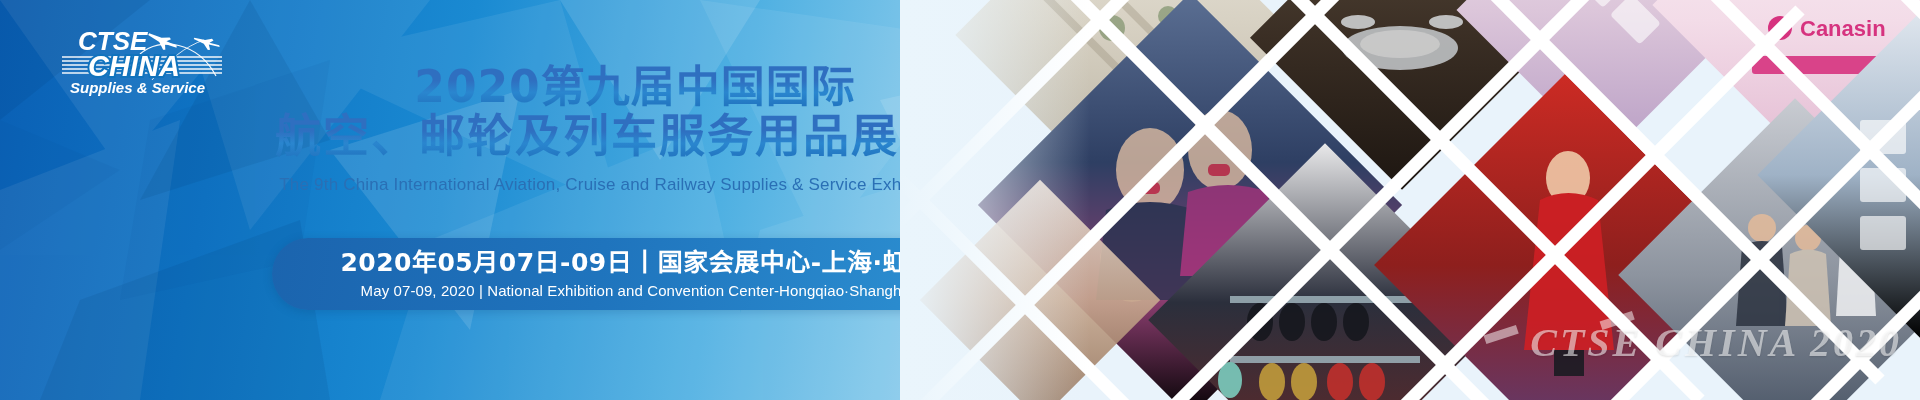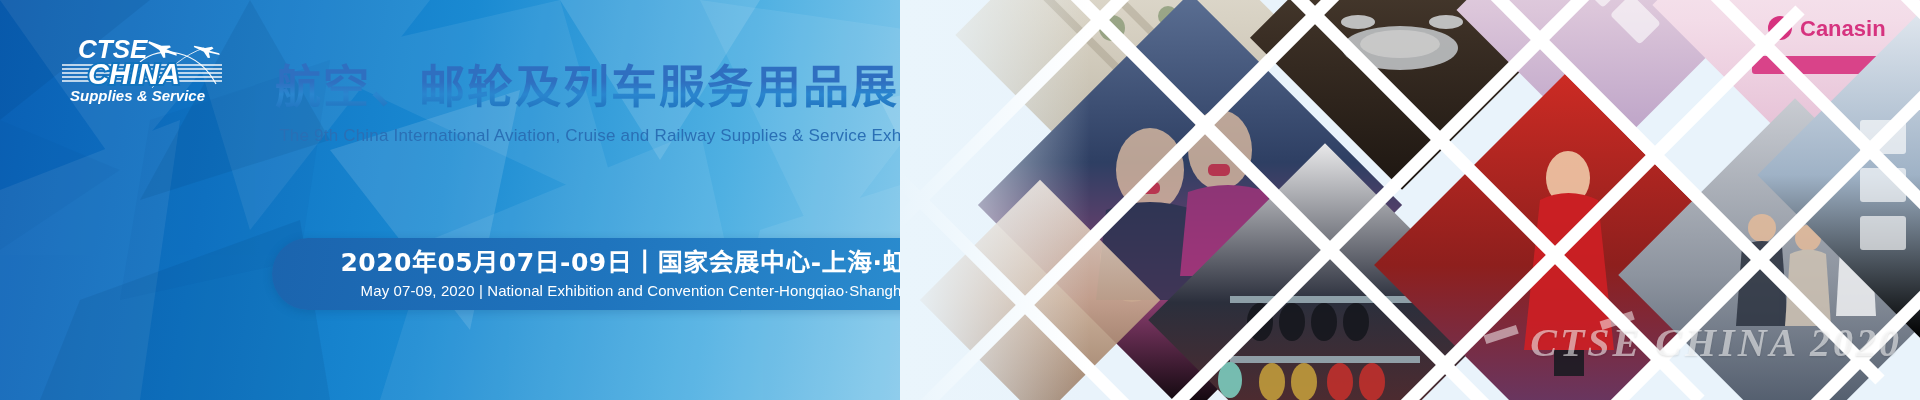--- a/index.html
+++ b/index.html
@@ -27,21 +27,21 @@
         #dceff8 74%,
         #eaf6fc 86%,
         #f4fafd 100%);
   }
   
   .facets{position:absolute;inset:0;}
   .facets svg{display:block;width:100%;height:100%;}
 
   
   .logo{
-    position:absolute;left:48px;top:28px;
+    position:absolute;left:48px;top:20px;
     width:190px;height:78px;text-align:right;
   }
   .logo svg{display:block;width:100%;height:100%;}
 
   
   .title-block{
     position:absolute;
     left:250px;top:62px;
     width:770px;
     text-align:center;
@@ -184,20 +184,21 @@
       <text x="30" y="30" font-family="Liberation Sans, sans-serif" font-size="26" font-weight="bold" font-style="italic" fill="#ffffff" letter-spacing="0">CTSE</text>
 
       <text x="40" y="56" font-family="Liberation Sans, sans-serif" font-size="29" font-weight="bold" font-style="italic" fill="#ffffff" stroke="#1073bd" stroke-width="4" paint-order="stroke">CHINA</text>
 
       <text x="22" y="73" font-family="Liberation Sans, sans-serif" font-size="15" font-weight="bold" font-style="italic" fill="#ffffff">Supplies &amp; Service</text>
     </svg>
 
   </div>
 
   <div class="title-block">
+    <div class="title-cn">2020第九届中国国际</div>
     <div class="title-cn line2">航空、邮轮及列车服务用品展览会</div>
     <div class="title-en">The 9th China International Aviation, Cruise and Railway Supplies &amp; Service Exhibition 2020</div>
   </div>
 
   <div class="date-pill">
     <div class="date-cn">2020年05月07日-09日丨国家会展中心-上海·虹桥</div>
     <div class="date-en">May 07-09, 2020 | National Exhibition and Convention Center-Hongqiao·Shanghai</div>
   </div>
 
   <div class="collage">

